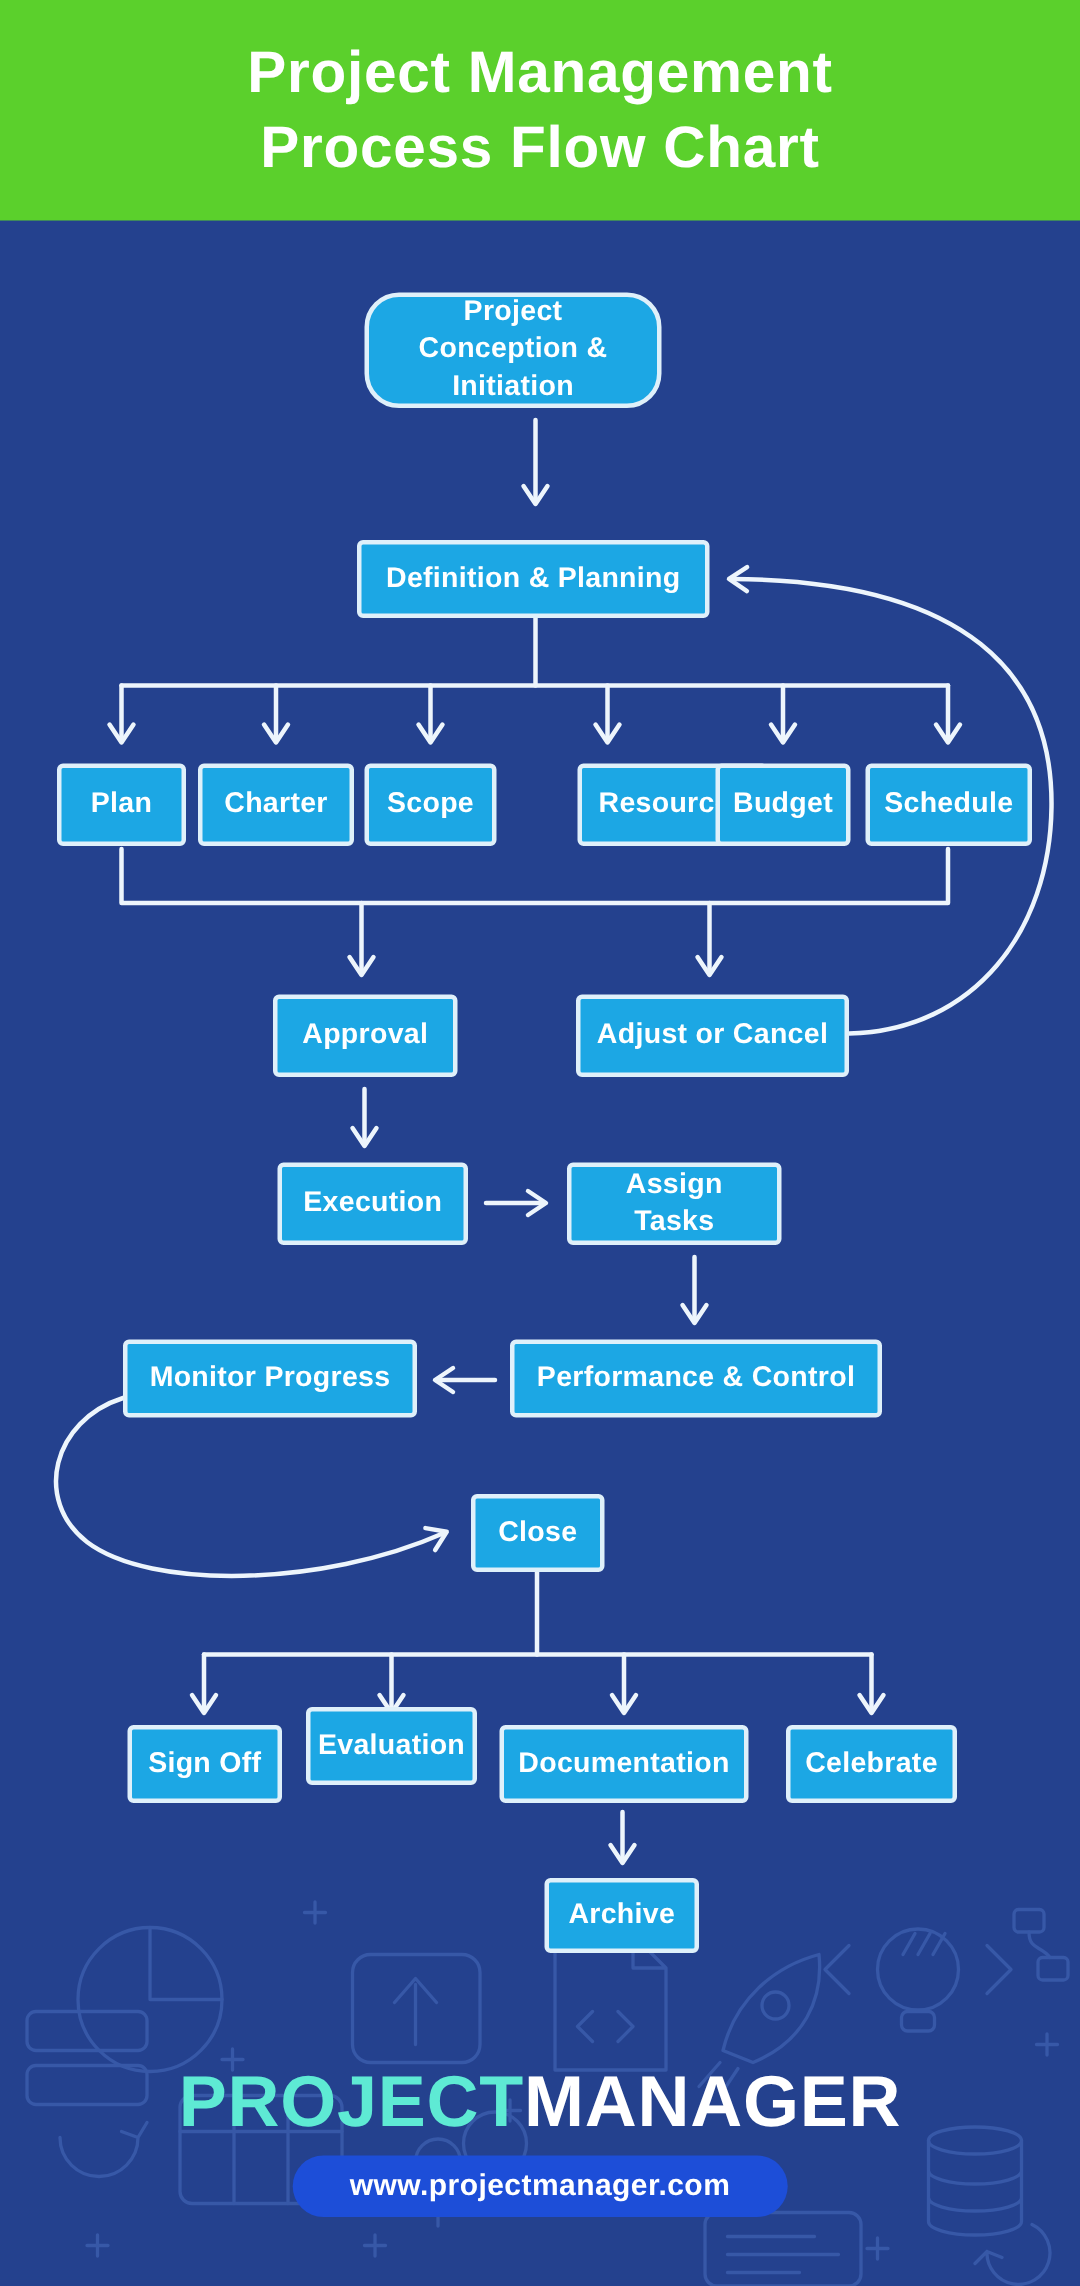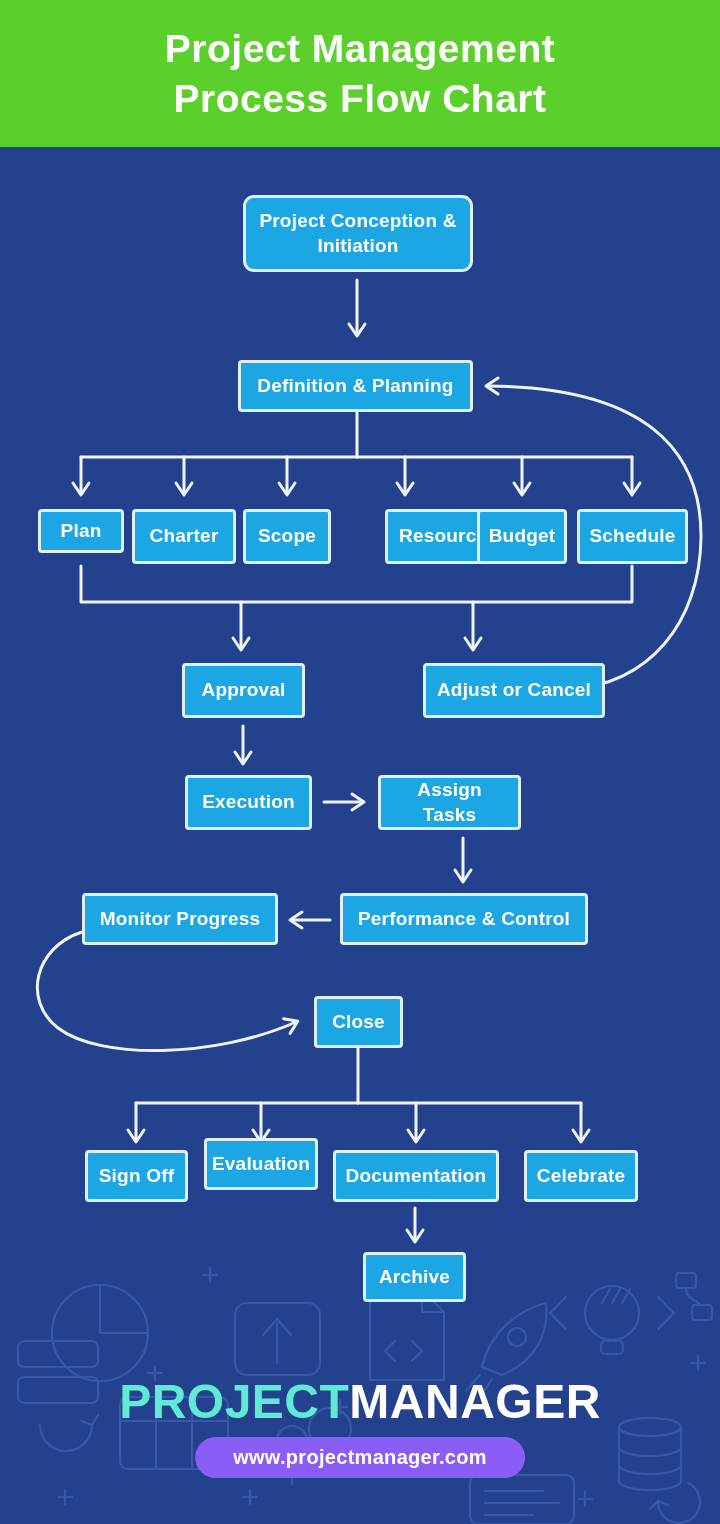--- a/index.html
+++ b/index.html
@@ -26,21 +26,21 @@
   .connectors{position:absolute;top:0;left:0;width:720px;height:1524px;z-index:2;pointer-events:none;}
   .doodles{position:absolute;top:1245px;left:0;width:720px;height:279px;z-index:1;opacity:0.5;}
   
   .logo{
     position:absolute;top:1374px;left:0;width:720px;text-align:center;z-index:5;
     font-size:48px;font-weight:bold;letter-spacing:0.5px;color:#ffffff;white-space:nowrap;
   }
   .logo .green{color:#5eead4;}
   .url-pill{
     position:absolute;top:1437px;left:360px;transform:translateX(-50%);z-index:5;
-    background:#8b5cf6;border-radius:22px;padding:9px 38px;color:#ffffff;
+    background:#1d4ed8;border-radius:22px;padding:9px 38px;color:#ffffff;
     font-size:20px;font-weight:bold;letter-spacing:0.3px;white-space:nowrap;
   }
 </style>
 </head>
 <body>
 
 <div class="canvas">
 
   <div class="header">
     <div class="title-line">Project Management</div>
@@ -131,33 +131,33 @@
       <path d="M358 1048 L358 1103"></path>
       <path d="M136 1103 L581 1103"></path>
       <path d="M136 1103 L136 1140" marker-end="url(#chev)"></path>
       <path d="M261 1103 L261 1140" marker-end="url(#chev)"></path>
       <path d="M416 1103 L416 1140" marker-end="url(#chev)"></path>
       <path d="M581 1103 L581 1140" marker-end="url(#chev)"></path>
       <path d="M415 1208 L415 1240" marker-end="url(#chev)"></path>
     </g>
   </svg>
 
-  <div class="node" style="left:243px;top:195px;width:230px;height:77px;border-radius:11px;">Project Conception &amp; Initiation</div>
+  <div class="node" style="left:243px;top:195px;width:198px;height:77px;border-radius:23px;">Project Conception &amp; Initiation</div>
 
   <div class="node" style="left:238px;top:360px;width:235px;height:52px;">Definition &amp; Planning</div>
 
-  <div class="node" style="left:38px;top:509px;width:86px;height:44px;">Plan</div>
+  <div class="node" style="left:38px;top:509px;width:86px;height:55px;">Plan</div>
   <div class="node" style="left:132px;top:509px;width:104px;height:55px;">Charter</div>
   <div class="node" style="left:243px;top:509px;width:88px;height:55px;">Scope</div>
   <div class="node" style="left:341px;top:509px;width:127px;height:55px;margin-left:44px;">Resources</div>
   <div class="node" style="left:477px;top:509px;width:90px;height:55px;">Budget</div>
   <div class="node" style="left:577px;top:509px;width:111px;height:55px;">Schedule</div>
 
   <div class="node" style="left:182px;top:663px;width:123px;height:55px;">Approval</div>
-  <div class="node" style="left:384px;top:663px;width:182px;height:55px;margin-left:39px;">Adjust or Cancel</div>
+  <div class="node" style="left:384px;top:663px;width:182px;height:55px;">Adjust or Cancel</div>
 
   <div class="node" style="left:185px;top:775px;width:127px;height:55px;">Execution</div>
   <div class="node" style="left:378px;top:775px;width:143px;height:55px;">Assign Tasks</div>
 
   <div class="node" style="left:82px;top:893px;width:196px;height:52px;">Monitor Progress</div>
   <div class="node" style="left:340px;top:893px;width:248px;height:52px;">Performance &amp; Control</div>
 
   <div class="node" style="left:314px;top:996px;width:89px;height:52px;">Close</div>
 
   <div class="node" style="left:85px;top:1150px;width:103px;height:52px;">Sign Off</div>

